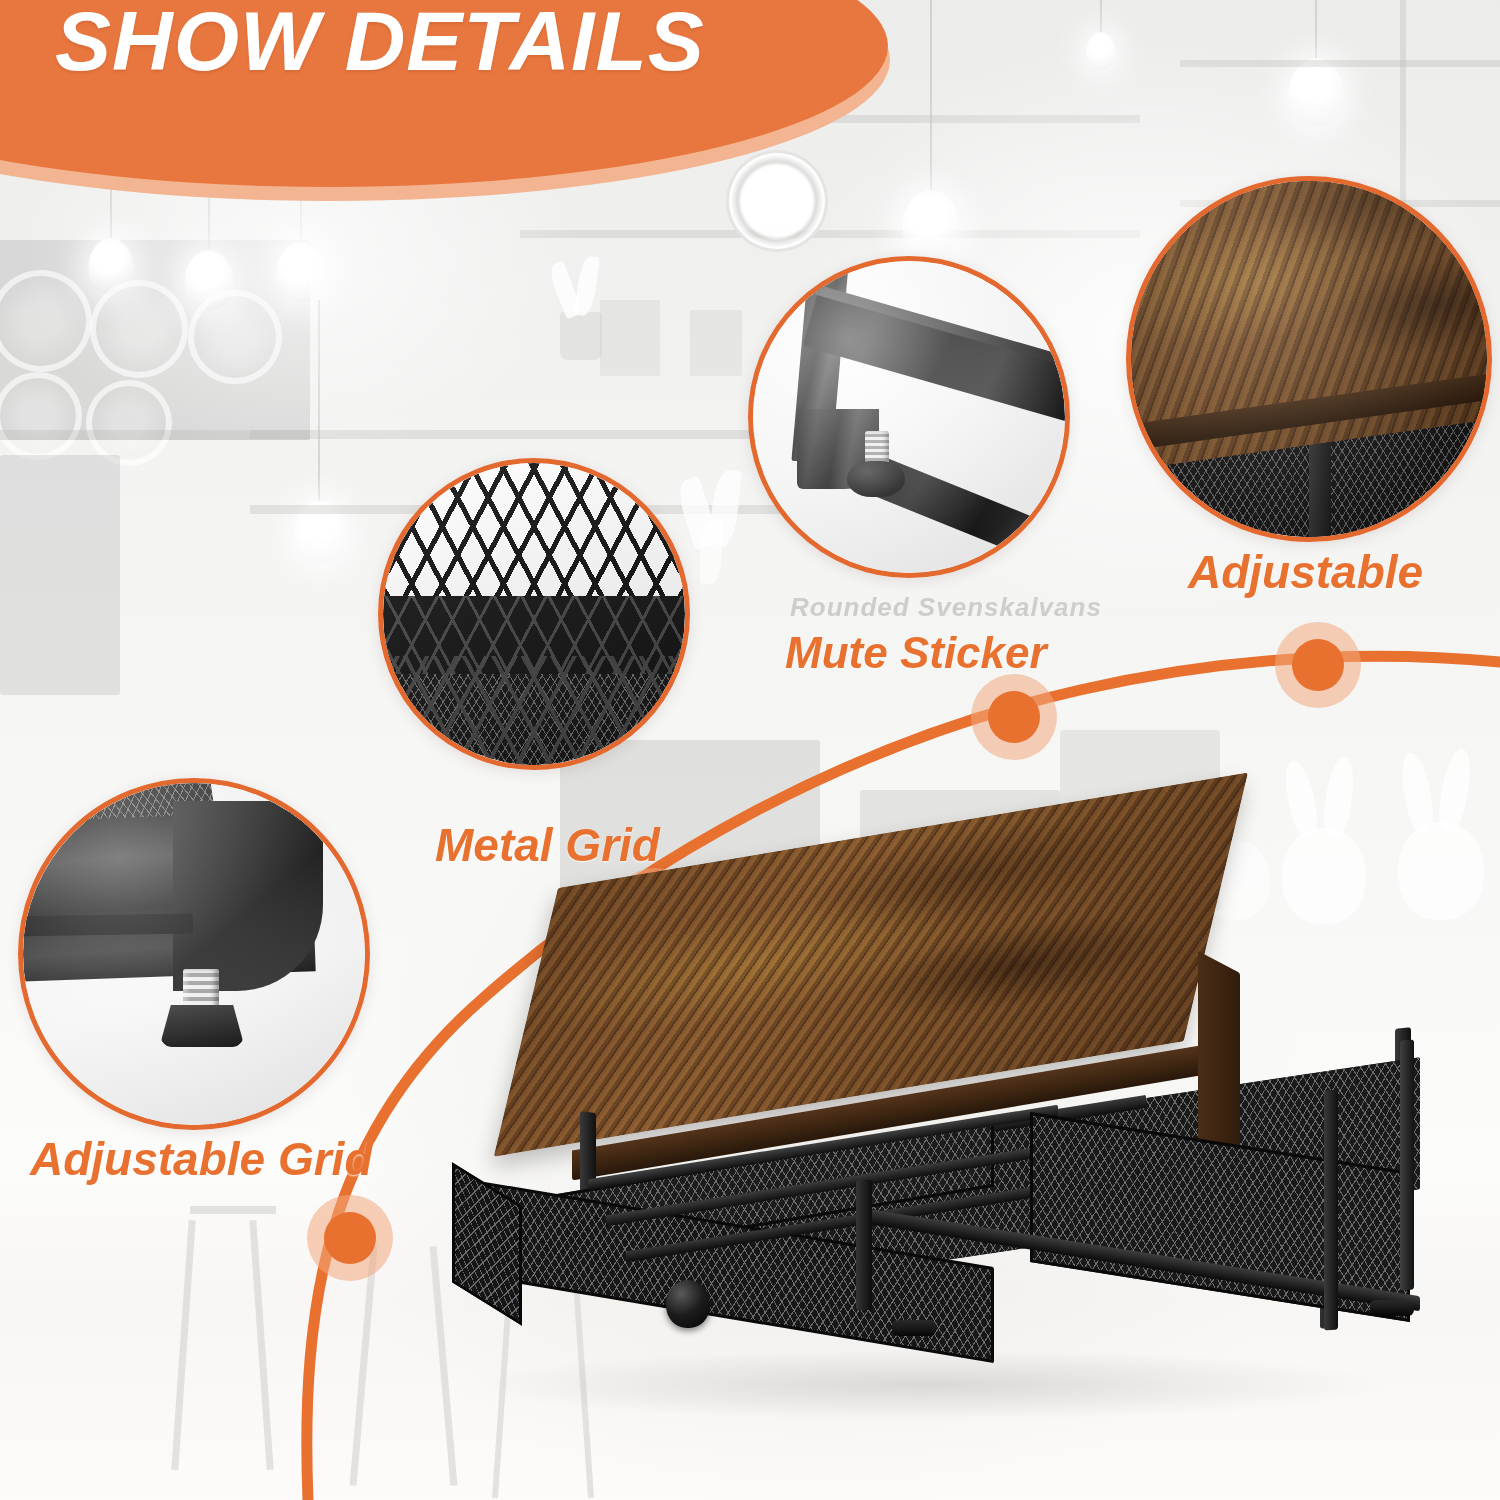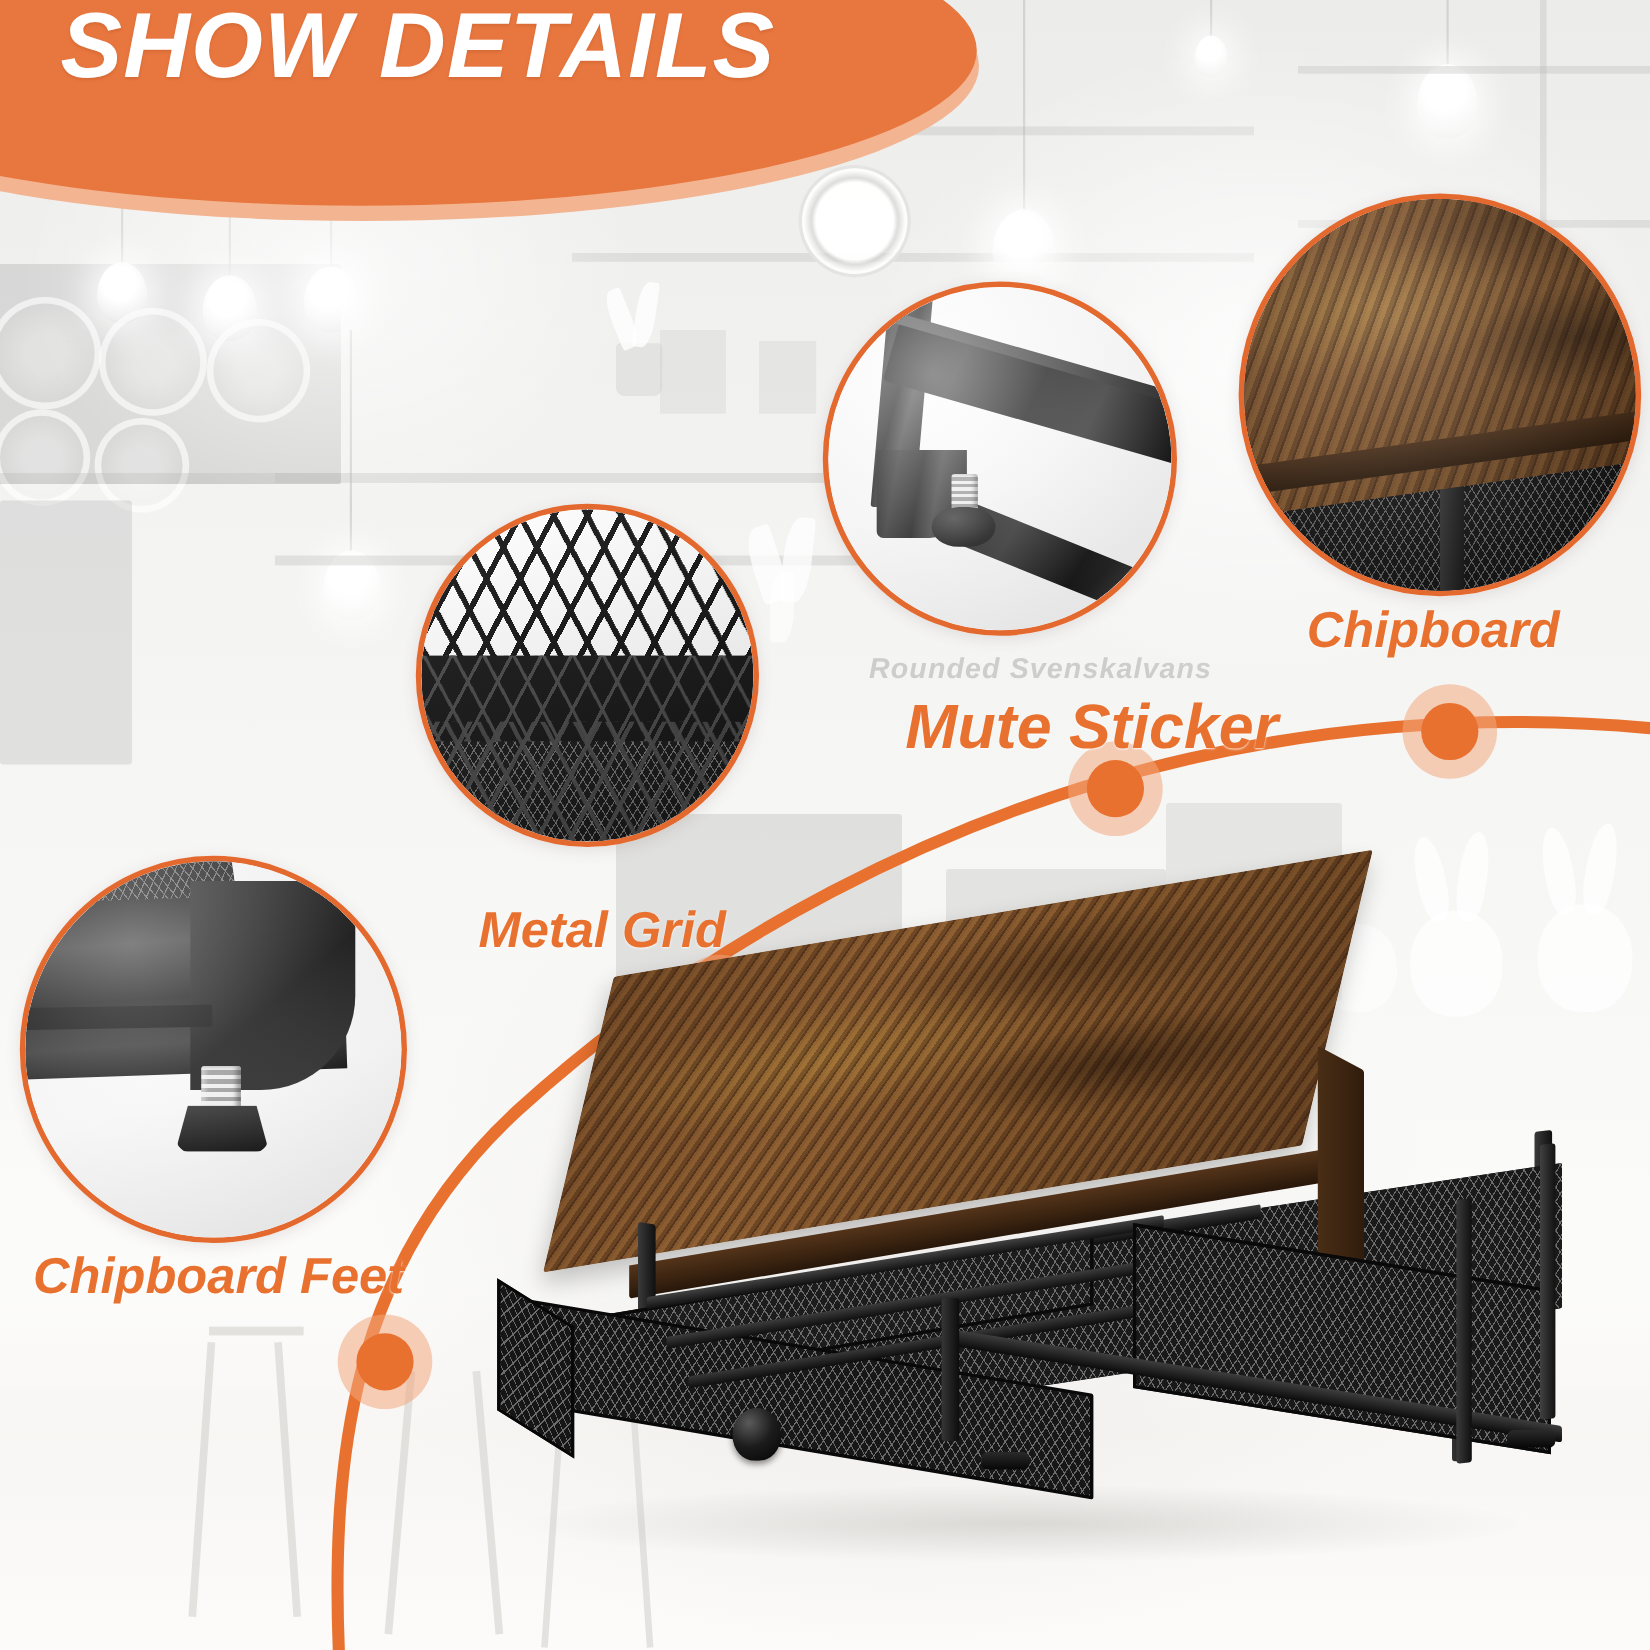--- a/index.html
+++ b/index.html
@@ -369,39 +369,39 @@
 
       <div style="position:absolute; left:112px; top:170px; width:24px; height:34px; border-radius:3px;
            background:repeating-linear-gradient(180deg,#f3f3f3 0 3px,#9a9a9a 3px 6px);
            box-shadow:inset -3px 0 4px rgba(0,0,0,0.35);"></div>
 
       <div style="position:absolute; left:94px; top:200px; width:58px; height:36px; border-radius:50%/60%;
            background:radial-gradient(ellipse at 35% 30%, #3b3b3b, #0b0b0b 70%);"></div>
       <div style="position:absolute; inset:0; background:radial-gradient(ellipse at 30% 25%, rgba(255,255,255,0.5), rgba(0,0,0,0.05) 75%);"></div>
     </div>
   </div>
-  <div class="label" style="left:823px; top:628px; font-size:57px;">Mute Sticker</div>
+  <div class="label" style="left:785px; top:628px; font-size:44px;">Mute Sticker</div>
 
   <div class="callout" style="left:1126px; top:176px; width:366px; height:366px;">
     <div class="callout-inner" style="background:#141414;">
 
       <div style="position:absolute; left:0; right:0; top:56%; bottom:0; background:#121212;">
         <div class="mesh-fine"></div>
       </div>
 
       <div style="position:absolute; left:178px; top:230px; width:22px; height:150px; background:linear-gradient(90deg,#3a3a3a,#1a1a1a);"></div>
 
       <div class="wood" style="left:-44px; top:-40px; width:480px; height:300px; transform:rotate(-8deg); border-radius:4px;"></div>
 
       <div style="position:absolute; left:-46px; top:216px; width:480px; height:26px; transform:rotate(-8deg);
            background:linear-gradient(180deg,#4d3019,#301d0d);"></div>
       <div style="position:absolute; inset:0; background:radial-gradient(ellipse at 38% 30%, rgba(255,255,255,0.14), rgba(0,0,0,0.22) 82%);"></div>
     </div>
   </div>
-  <div class="label" style="left:1188px; top:545px; font-size:46px;">Chipboard</div>
+  <div class="label" style="left:1188px; top:545px; font-size:46px;">Adjustable</div>
 
   <div class="callout" style="left:18px; top:778px; width:352px; height:352px;">
     <div class="callout-inner" style="background:linear-gradient(165deg,#f8f8f8 0%,#ffffff 58%,#f0f0f0 100%);">
 
       <div style="position:absolute; left:60px; top:-6px; width:130px; height:52px; overflow:hidden; transform:rotate(-8deg);">
         <div class="mesh-fine" style="background-color:#1c1c1c;"></div>
       </div>
 
       <div style="position:absolute; left:-40px; top:34px; width:330px; height:160px;
            background:linear-gradient(178deg,#1b1b1b 0%,#3d3d3d 26%,#151515 56%,#2e2e2e 80%,#0e0e0e 100%);
@@ -417,21 +417,21 @@
            background:repeating-linear-gradient(180deg,#f6f6f6 0 4px,#9d9d9d 4px 8px);
            box-shadow:inset -4px 0 5px rgba(0,0,0,0.4), inset 4px 0 4px rgba(255,255,255,0.45);"></div>
 
       <div style="position:absolute; left:138px; top:222px; width:82px; height:42px;
            background:linear-gradient(180deg,#2a2a2a,#070707);
            clip-path: polygon(12% 0%, 88% 0%, 100% 86%, 92% 100%, 8% 100%, 0% 86%);
            border-radius:0 0 10px 10px;"></div>
       <div style="position:absolute; inset:0; background:radial-gradient(ellipse at 28% 22%, rgba(255,255,255,0.35), rgba(0,0,0,0.06) 80%);"></div>
     </div>
   </div>
-  <div class="label" style="left:30px; top:1132px; font-size:46px;">Chipboard Feet</div>
+  <div class="label" style="left:30px; top:1132px; font-size:46px;">Adjustable Grid</div>
 
   <div id="product">
 
     <div class="pp" style="left:40px; top:470px; width:900px; height:70px; border-radius:50%;
          background:radial-gradient(ellipse, rgba(120,115,110,0.22), rgba(255,255,255,0) 72%);"></div>
 
     <div class="pp" style="left:955px; top:148px; width:16px; height:260px;
          background:linear-gradient(90deg,#3a3a3a,#101010); transform:skewY(-6deg); border-radius:3px;"></div>
     <div class="pp" style="left:880px; top:198px; width:15px; height:250px;
          background:linear-gradient(90deg,#343434,#0d0d0d); transform:skewY(-6deg); border-radius:3px;"></div>

